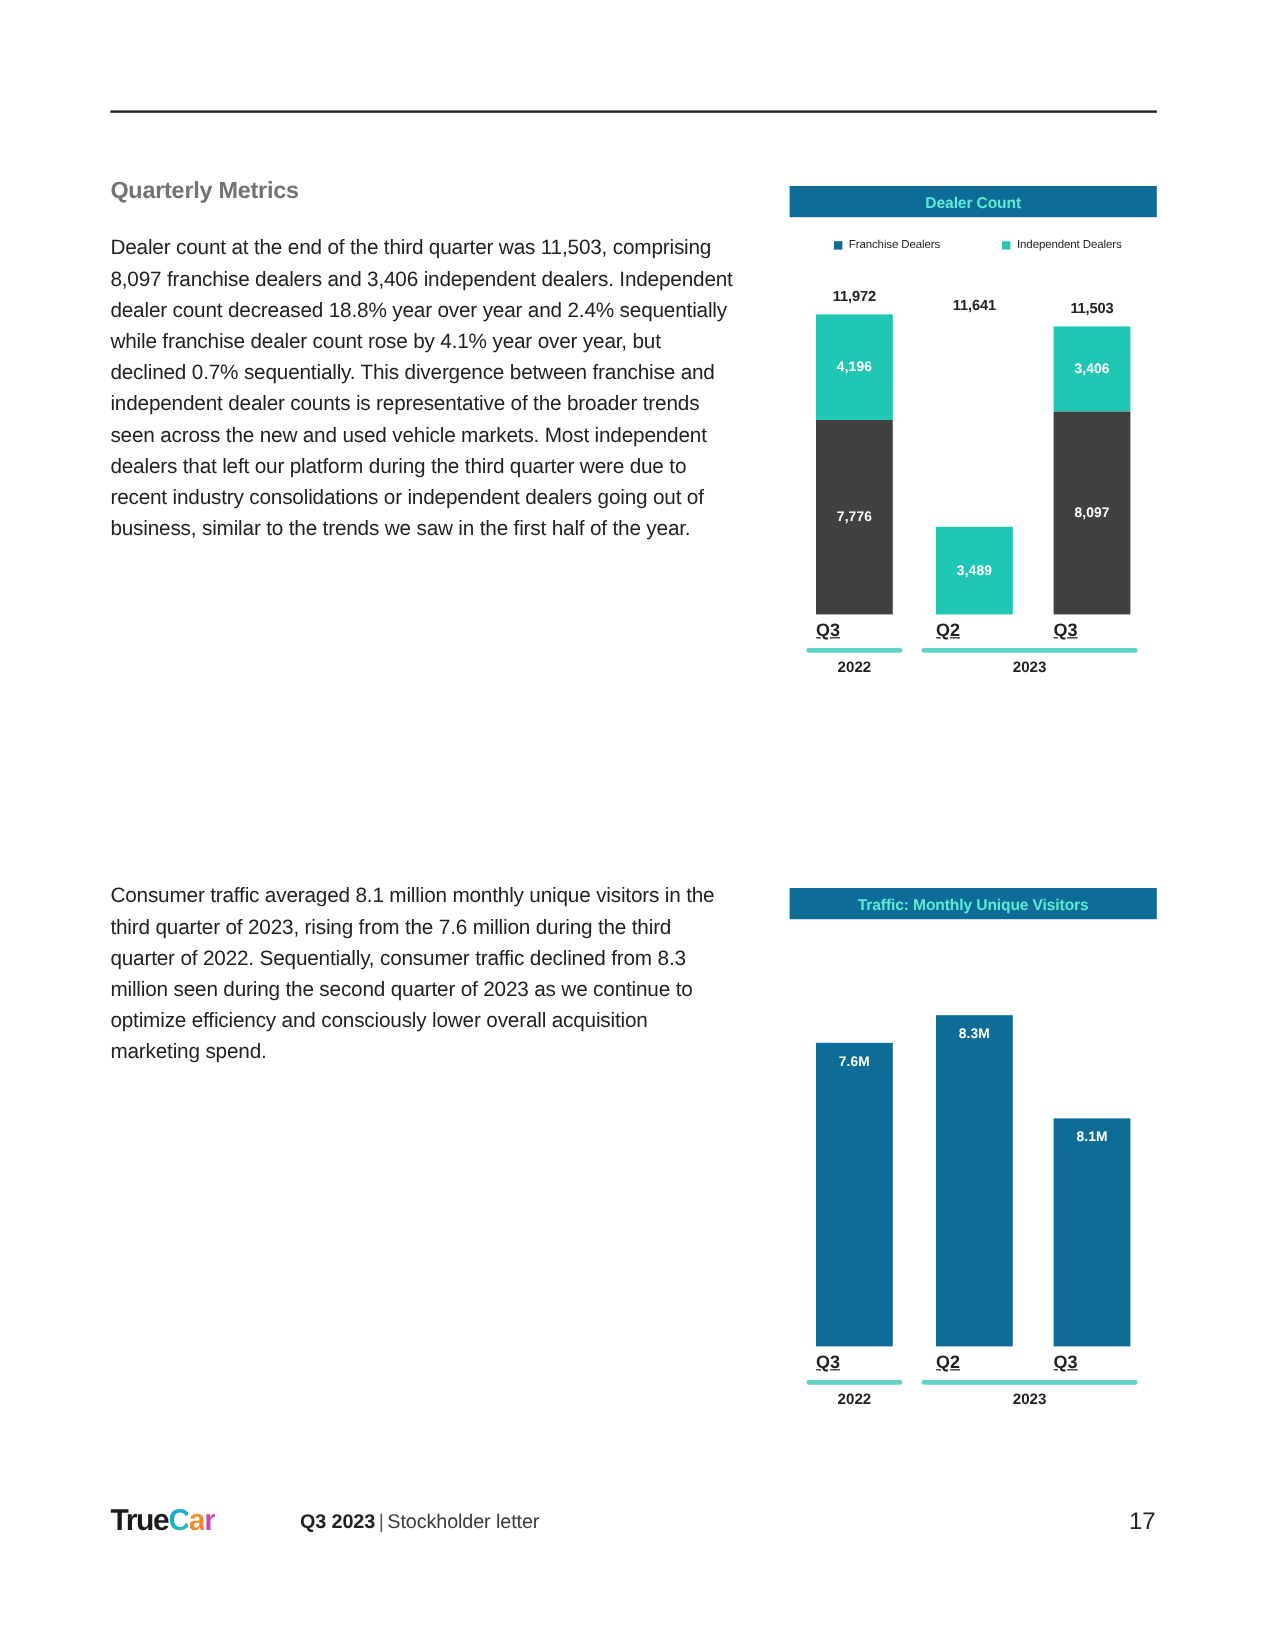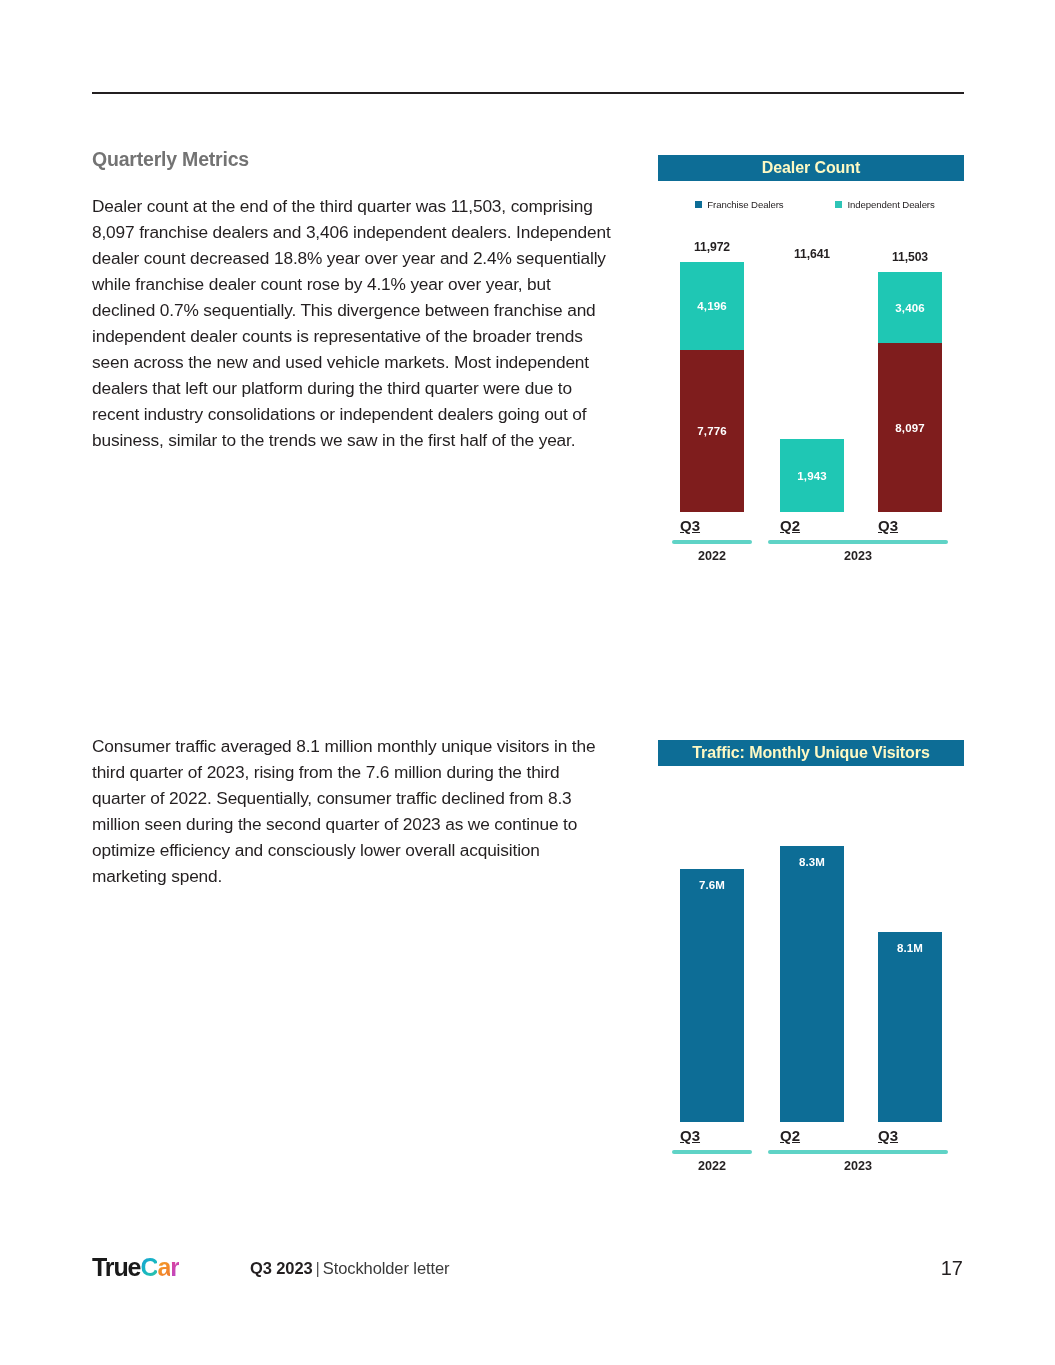--- a/index.html
+++ b/index.html
@@ -68,22 +68,22 @@
 
   .chart-title-bar {
     width: 100%;
     height: 26px;
     background: #0d6d96;
     display: flex;
     align-items: center;
     justify-content: center;
   }
   .chart-title-bar span {
-    color: #fef9c3;
-    font-size: 16px;
+    color: #5eead4;
+    font-size: 13px;
     font-weight: bold;
     letter-spacing: -0.1px;
   }
 
   .legend {
     display: flex;
     justify-content: center;
     gap: 52px;
     margin-top: 18px;
     padding-left: 8px;
@@ -123,21 +123,21 @@
     width: 100%;
     display: flex;
     align-items: center;
     justify-content: center;
     color: #ffffff;
     font-size: 11.5px;
     font-weight: bold;
     letter-spacing: 0.1px;
   }
   .seg-ind { background: #1fc7b4; }
-  .seg-fra { background: #7f1d1d; }
+  .seg-fra { background: #404040; }
   .seg-solo { background: #0d6d96; align-items: flex-start; padding-top: 10px; box-sizing: border-box; }
   .total-label {
     position: absolute;
     width: 100%;
     text-align: center;
     font-size: 12.2px;
     font-weight: bold;
     color: #231f20;
     letter-spacing: -0.1px;
   }
@@ -266,21 +266,21 @@
     <div class="plot">
 
       <div class="bar-col" style="left:22px; width:64px; height:250px;">
         <div class="total-label" style="top:-22px;">11,972</div>
         <div class="seg seg-ind" style="height:87.6px;">4,196</div>
         <div class="seg seg-fra" style="height:162.4px;">7,776</div>
       </div>
 
       <div class="bar-col" style="left:122px; width:64px; height:243px;">
         <div class="total-label" style="top:-22px;">11,641</div>
-        <div class="seg seg-ind" style="height:72.8px;">1,943</div>
+        <div class="seg seg-ind" style="height:72.8px;">3,489</div>
       </div>
 
       <div class="bar-col" style="left:220px; width:64px; height:240px;">
         <div class="total-label" style="top:-22px;">11,503</div>
         <div class="seg seg-ind" style="height:71.1px;">3,406</div>
         <div class="seg seg-fra" style="height:168.9px;">8,097</div>
       </div>
 
     </div>
 

